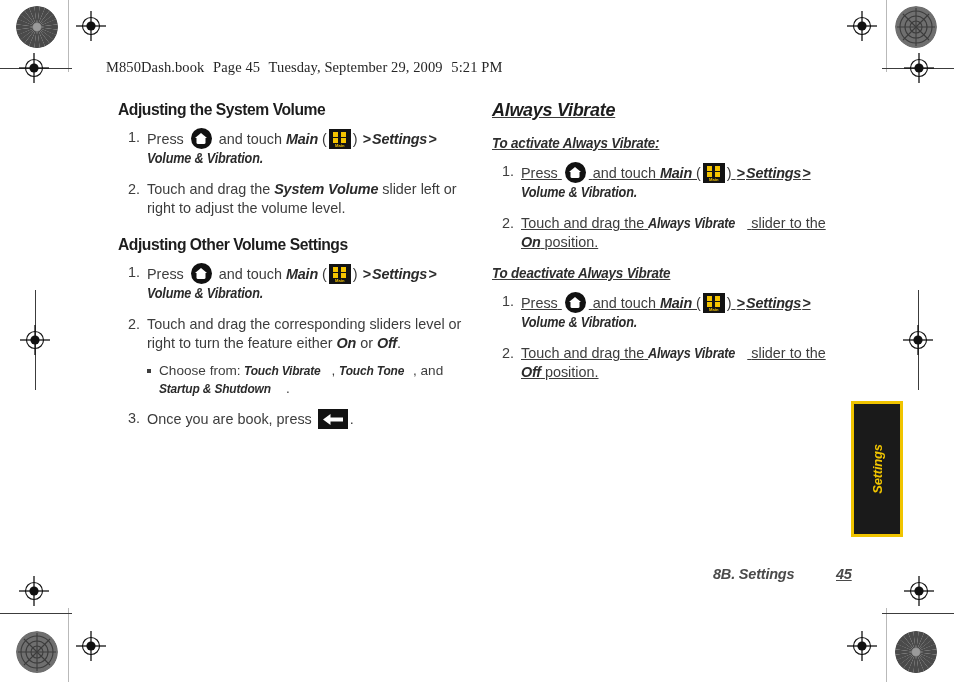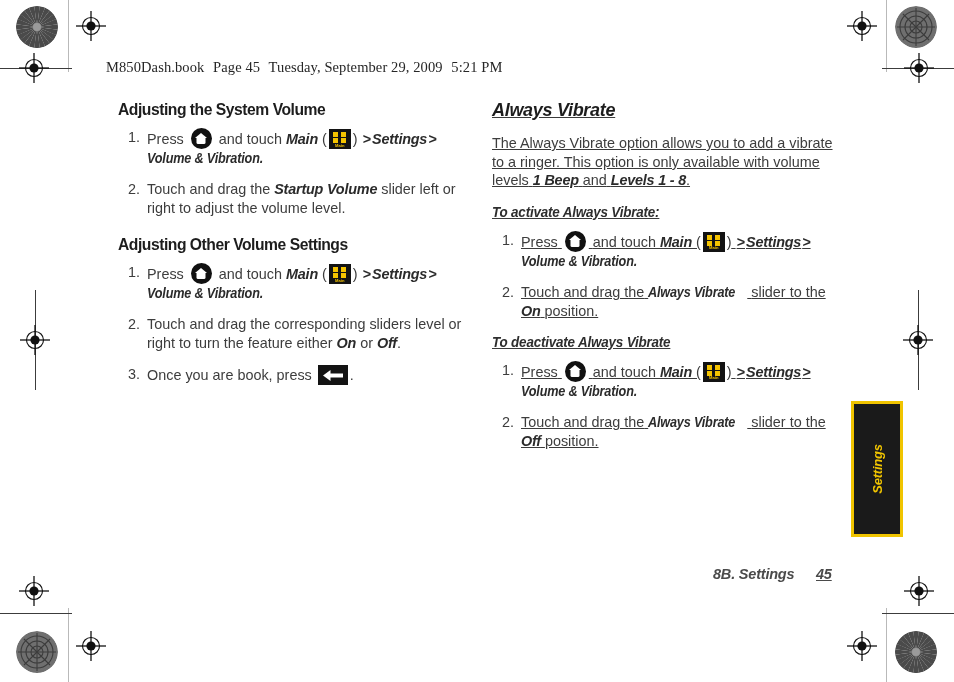--- a/index.html
+++ b/index.html
@@ -285,21 +285,21 @@
     color: #4a4a4a;
     letter-spacing: -0.2px;
   }
   .footer .chaptitle {
     position: absolute;
     left: 221px;
     top: 0;
   }
   .footer .pageno {
     position: absolute;
-    left: 324px;
+    left: 344px;
     top: 0;
     text-decoration: underline;
   }
 </style>
 </head>
 <body>
 
 <div>
 
   <div class="trimline" style="left:68px; top:0;     width:1px;  height:72px;"></div>
@@ -491,21 +491,21 @@
         <span class="icon-home"></span>
         <span>and touch</span>
         <i class="it">Main</i>
         <span>(</span><span class="icon-main"><span class="g" style="left:4px;  top:3px;  width:5px; height:5px;"></span><span class="g" style="left:12px; top:3px;  width:5px; height:5px;"></span><span class="g" style="left:4px;  top:9px;  width:5px; height:5px;"></span><span class="g" style="left:12px; top:9px;  width:5px; height:5px;"></span><span class="lbl">Main</span></span><span>)</span>
         <span class="chev">&gt;</span><i class="it">Settings</i><span class="chev">&gt;</span>
         <i class="it-narrow">Volume &amp; Vibration.</i>
       </li>
       <li>
         <span class="num">2.</span>
         <span>Touch and drag the</span>
-        <i class="it">Startup Volume</i>
+        <i class="it">System Volume</i>
         <span>slider left or right to adjust the volume level.</span>
       </li>
     </ol>
 
     <h2 class="head-bold second">Adjusting Other Volume Settings</h2>
 
 
     <ol class="steps">
       <li>
         <span class="num">1.</span>
@@ -518,44 +518,48 @@
         <i class="it-narrow">Volume &amp; Vibration.</i>
       </li>
 
       <li>
         <span class="num">2.</span>
         <span>Touch and drag the corresponding sliders level or right to turn the feature either</span>
         <i class="it">On</i>
         <span>or</span>
         <i class="it">Off</i><span>.</span>
 
+        <ul class="sub">
+          <li>
+            <span class="sqbullet"></span>
+            <span>Choose from:</span>
+            <i class="it-narrow">Touch Vibrate</i><span>,</span>
+            <i class="it-narrow">Touch Tone</i><span>,</span>
+            <span>and</span>
+            <i class="it-narrow">Startup &amp; Shutdown</i><span>.</span>
+          </li>
+        </ul>
       </li>
 
       <li style="margin-top:4px;">
         <span class="num">3.</span>
         <span>Once you are book, press</span>
         <span class="icon-back">
           <svg width="20" height="11" viewBox="0 0 20 11">
             <path d="M7.5 0 L0 5.5 L7.5 11 L7.5 7.6 L20 7.6 L20 3.4 L7.5 3.4 Z" fill="#ffffff"></path>
           </svg>
         </span><span>.</span>
       </li>
     </ol>
   </div>
 
   <div class="col col-right">
 
     <h2 class="head-italic">Always Vibrate</h2>
 
-    <p class="body">
-      <span>The Always Vibrate option allows you to add a vibrate to a ringer. This option is only available with volume levels</span>
-      <i class="it">1 Beep</i>
-      <span>and</span>
-      <i class="it">Levels 1 - 8</i><span>.</span>
-    </p>
 
     <p class="lead-italic">To activate Always Vibrate:</p>
 
     <ol class="steps">
       <li>
         <span class="num">1.</span>
         <span>Press</span>
         <span class="icon-home"></span>
         <span>and touch</span>
         <i class="it">Main</i>

